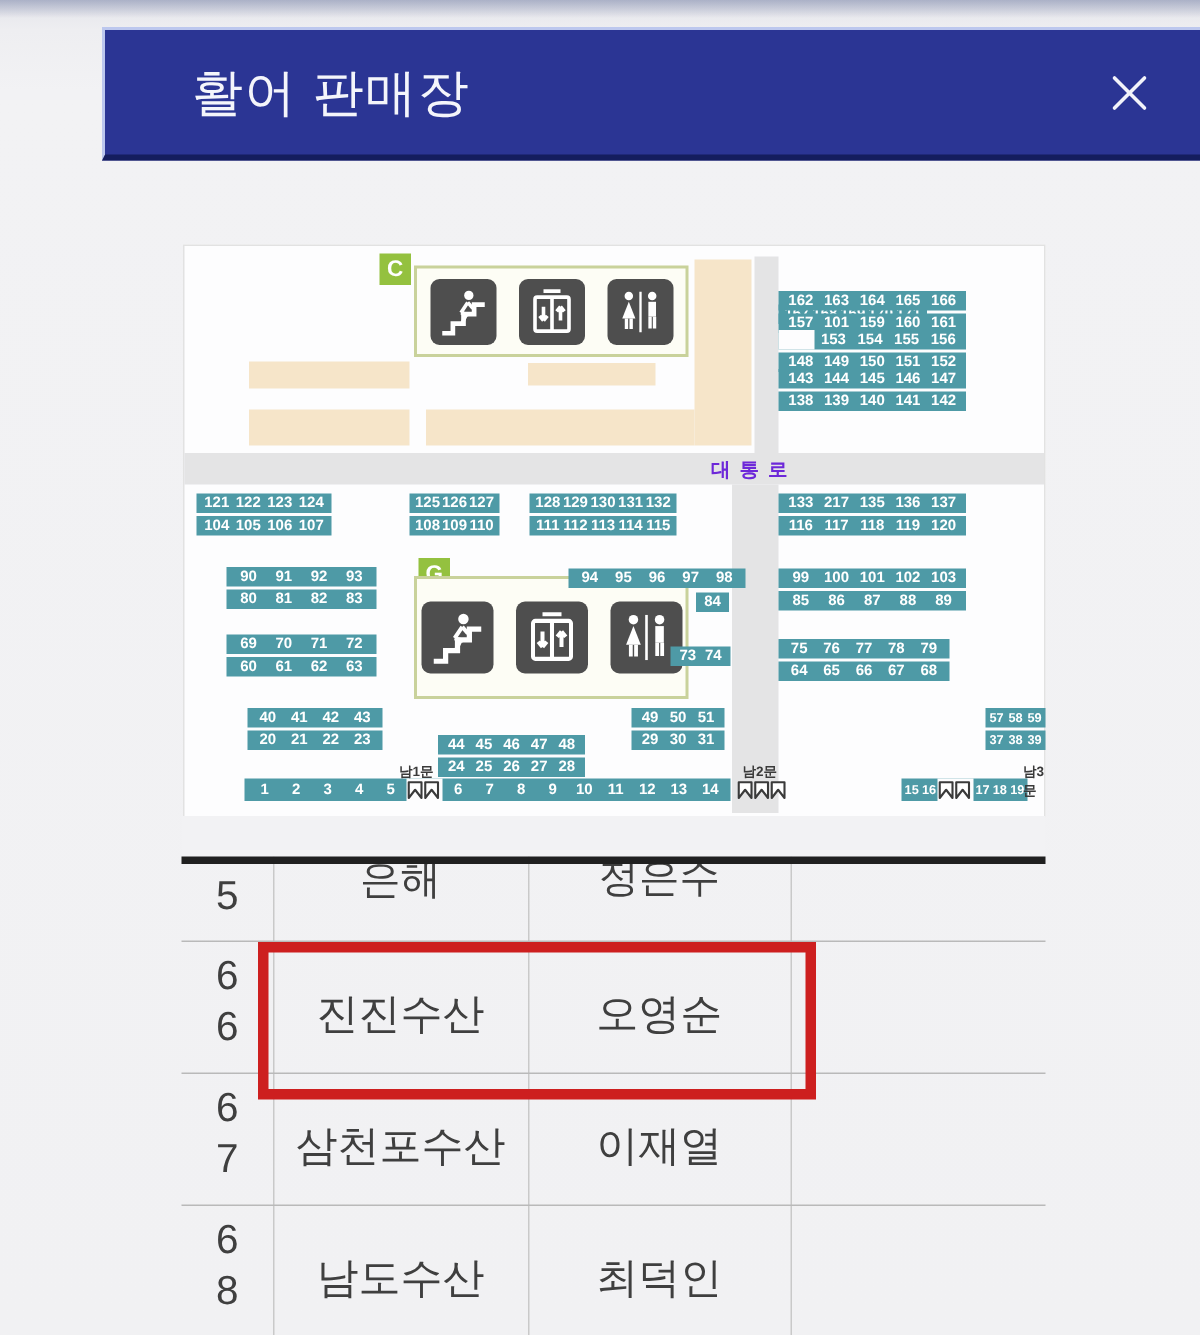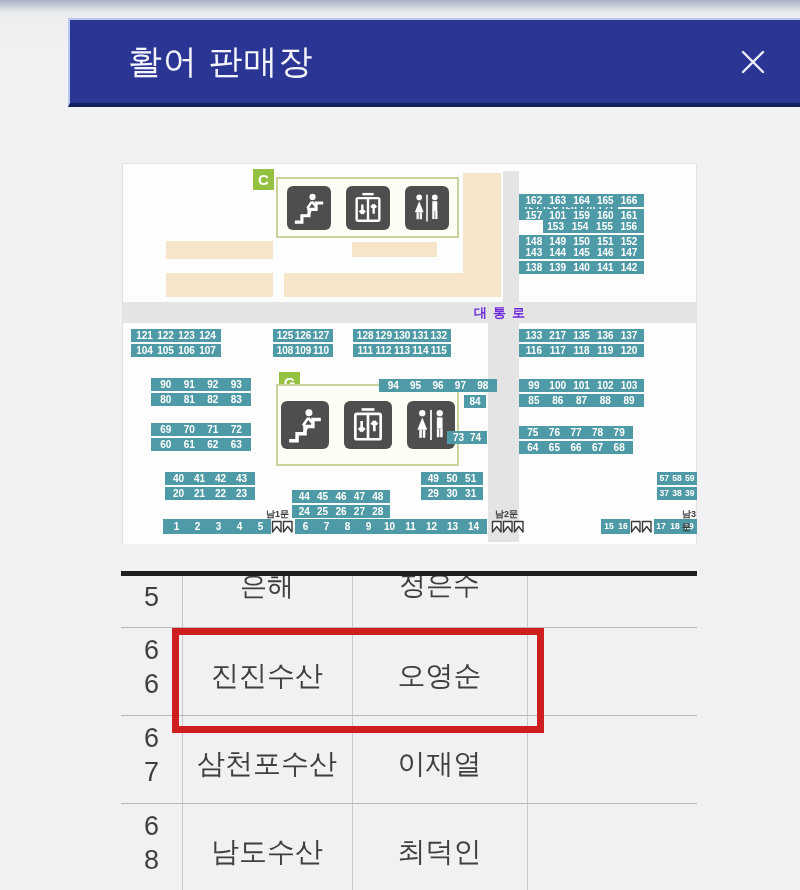--- a/index.html
+++ b/index.html
@@ -410,21 +410,21 @@
           <span class="sp-num">7</span>
           <span class="sp-num">8</span>
           <span class="sp-num">9</span>
           <span class="sp-num">10</span>
           <span class="sp-num">11</span>
           <span class="sp-num">12</span>
           <span class="sp-num">13</span>
           <span class="sp-num">14</span>
         </div>
       </div>
-    <div class="blk tall small" style="left:478px;top:355px;width:96px;">
+    <div class="blk tall small" style="left:478px;top:355px;width:84px;">
         <div class="srow">
           <span class="sp-num">15</span>
           <span class="sp-num">16</span>
           <span class="sp-gate">
             <svg width="24" height="14" viewBox="0 0 24 14" style="fill:#fff;stroke:#3a3a3a;stroke-width:1.4;stroke-linejoin:round">
               <path d="M1.5,1.5 h8.5 v10.5 l-4.25,-5.5 l-4.25,5.5 z"></path>
               <path d="M12.5,1.5 h8.5 v10.5 l-4.25,-5.5 l-4.25,5.5 z"></path>
             </svg>
           </span>
           <span class="sp-num">17</span>

